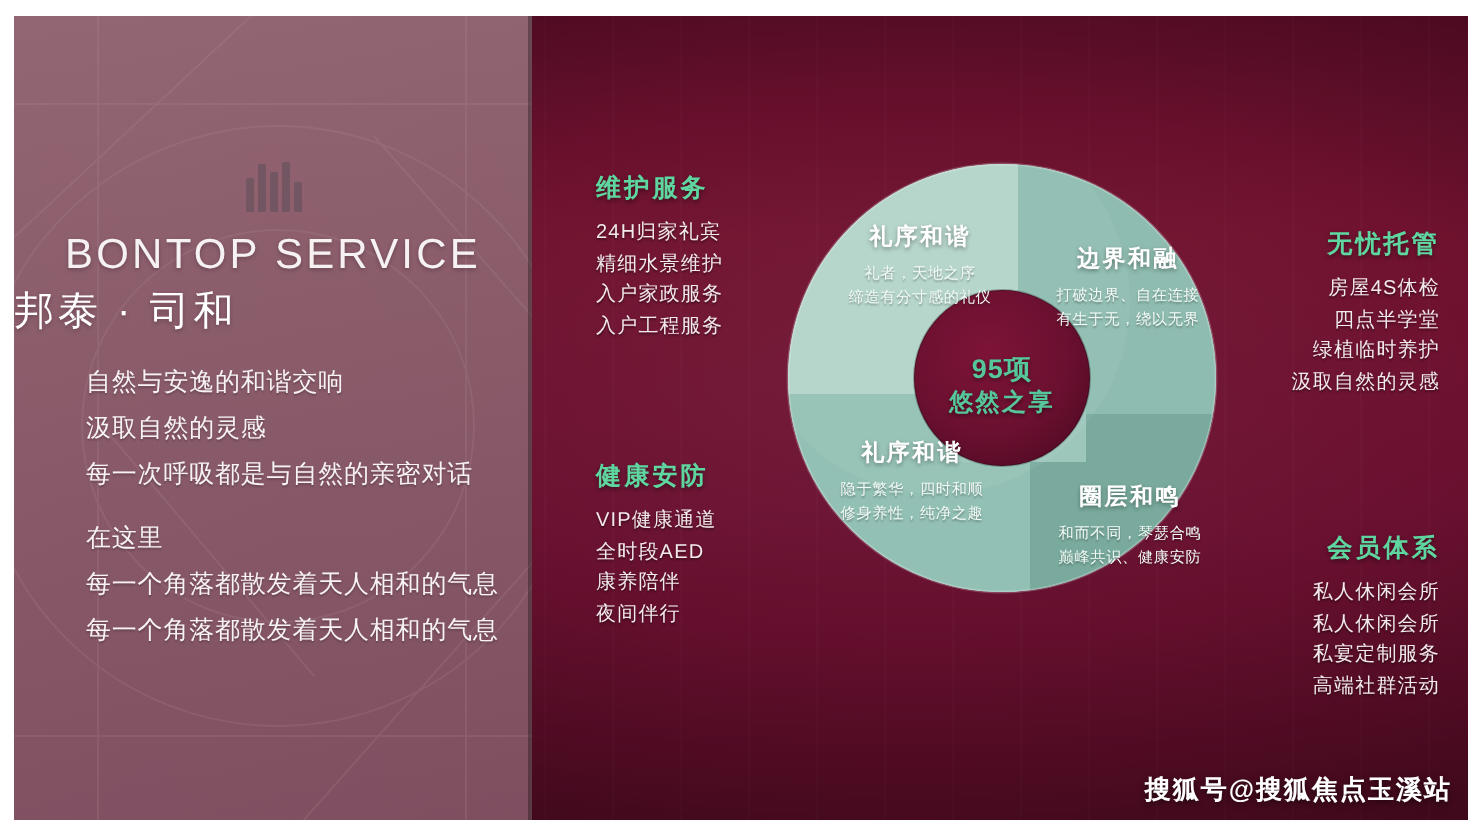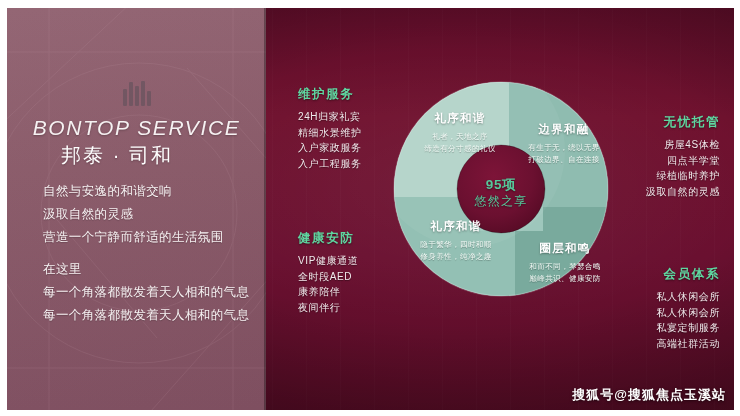--- a/index.html
+++ b/index.html
@@ -117,27 +117,25 @@
   #brand-title-en {
     position: absolute;
     left: 0; top: 108px;
     width: 259px;
     text-align: center;
     color: #f6f1f2;
     font-size: 21px;
     letter-spacing: 1.6px;
     font-weight: 400;
     text-shadow: 0 1px 2px rgba(0,0,0,.25);
-    font-style: italic;
   }
   #brand-title-cn {
     position: absolute;
     left: 0; top: 134px;
     width: 220px;
-    text-align: center;
     color: #ffffff;
     font-size: 20px;
     letter-spacing: 2px;
     font-weight: 400;
     text-shadow: 0 1px 2px rgba(0,0,0,.25);
   }
 
   #left-copy {
     position: absolute;
     left: 36px;
@@ -232,21 +230,21 @@
     color: #56c79a;
     font-size: 13.5px;
     font-weight: bold;
     letter-spacing: .6px;
     line-height: 17px;
     text-shadow: 0 1px 2px rgba(0,0,0,.45);
   }
   #wheel-center-text .c-sub {
     color: #56c79a;
     font-size: 12px;
-    font-weight: normal;
+    font-weight: bold;
     letter-spacing: 1.2px;
     line-height: 16px;
     text-shadow: 0 1px 2px rgba(0,0,0,.45);
   }
 
   
   #watermark {
     position: absolute;
     right: 14px;
     bottom: 12px;
@@ -294,21 +292,21 @@
         <i></i>
         <i></i>
     </div>
 
     <div id="brand-title-en">BONTOP SERVICE</div>
     <div id="brand-title-cn">邦泰 · 司和</div>
 
     <div id="left-copy">
         <div class="cline">自然与安逸的和谐交响</div>
         <div class="cline">汲取自然的灵感</div>
-        <div class="cline">营造一个宁静而舒适的生活氛围</div>
+        <div class="cline">每一次呼吸都是与自然的亲密对话</div>
         <div class="cline gap">在这里</div>
         <div class="cline">每一个角落都散发着天人相和的气息</div>
         <div class="cline">每一个角落都散发着天人相和的气息</div>
       </div>
 
     <div class="panel-shadow-r"></div>
   </div>
 
   <div class="svc-group svc-left" id="grp-maintenance">
     <div class="svc-title">维护服务</div>
@@ -389,22 +387,22 @@
     <div class="q-title">礼序和谐</div>
     <div class="q-lines">
         <div class="q-line">礼者，天地之序</div>
         <div class="q-line">缔造有分寸感的礼仪</div>
       </div>
   </div>
 
   <div class="wheel-text" id="q-top-right">
     <div class="q-title">边界和融</div>
     <div class="q-lines">
+        <div class="q-line">打破边界、自在连接</div>
         <div class="q-line">有生于无，绕以无界</div>
-        <div class="q-line">打破边界、自在连接</div>
       </div>
   </div>
 
   <div class="wheel-text" id="q-bottom-left">
     <div class="q-title">礼序和谐</div>
     <div class="q-lines">
         <div class="q-line">隐于繁华，四时和顺</div>
         <div class="q-line">修身养性，纯净之趣</div>
       </div>
   </div>

